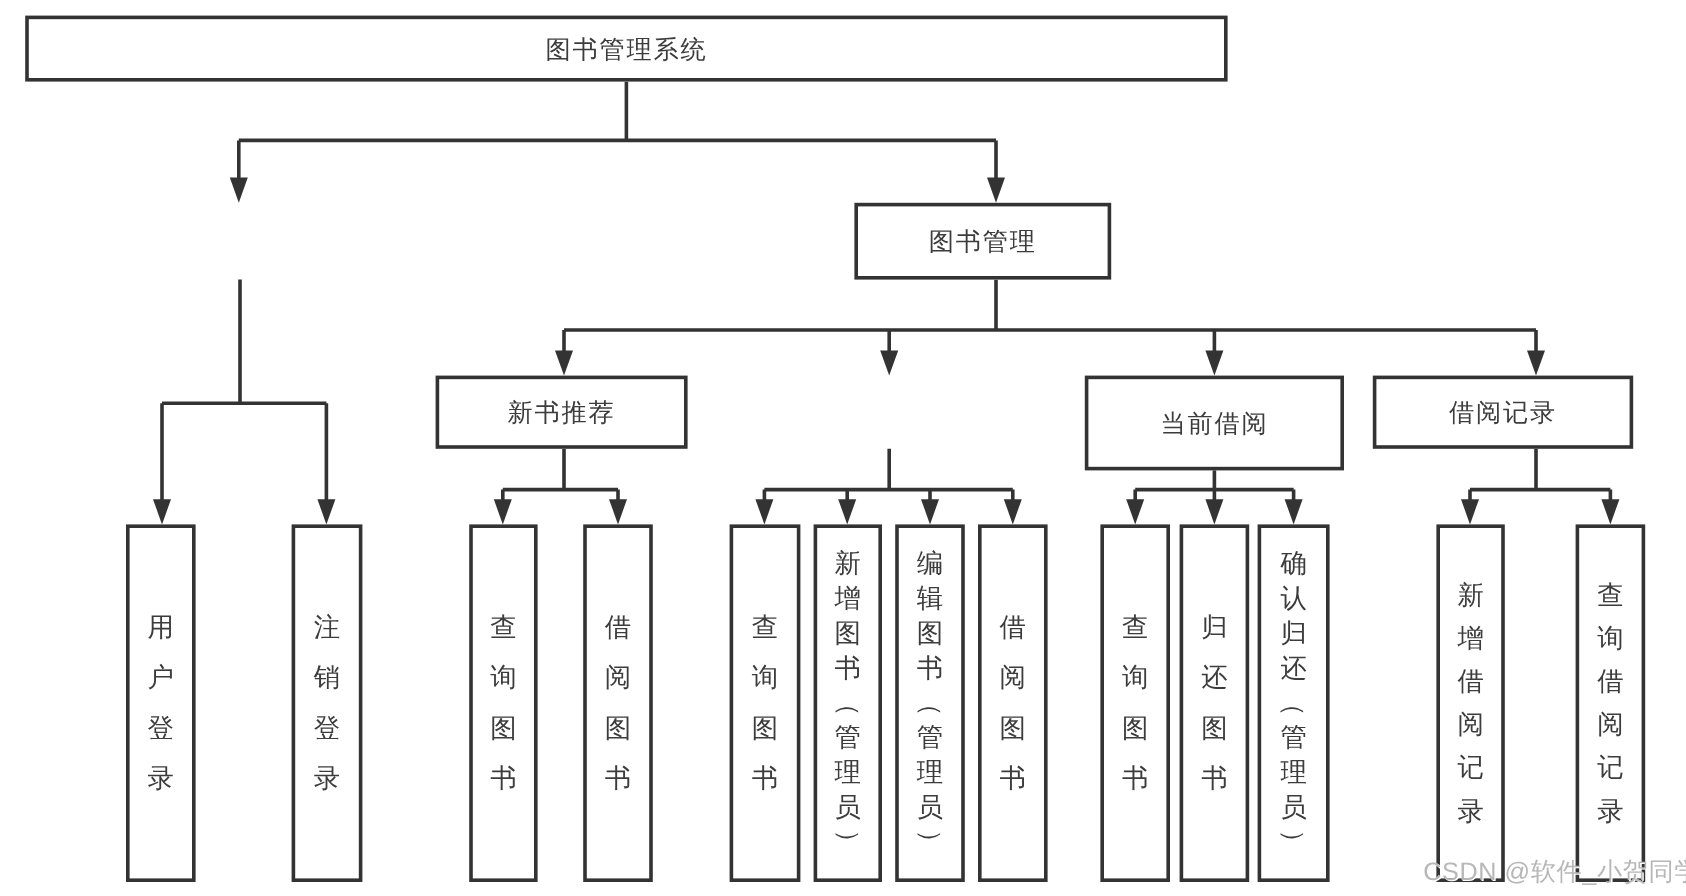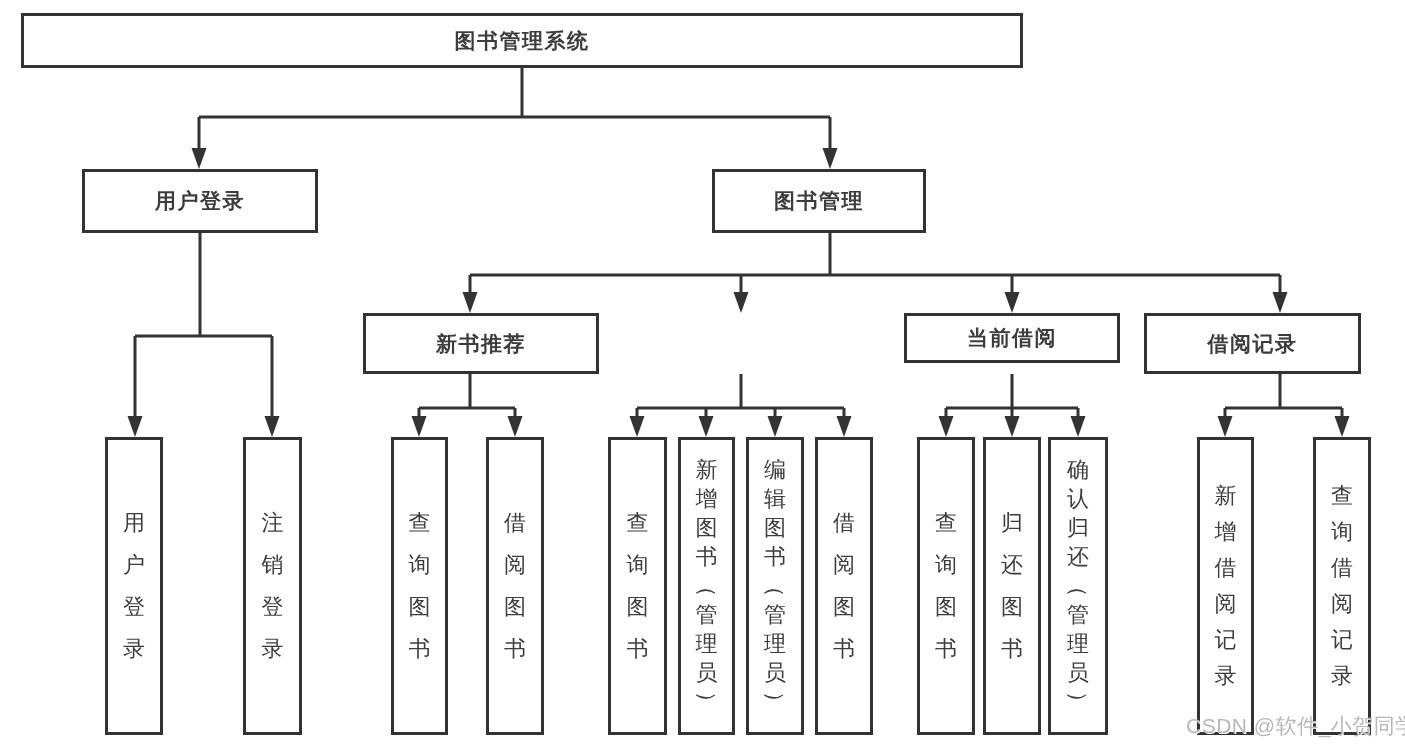--- a/index.html
+++ b/index.html
@@ -22,21 +22,20 @@
   .box{
     position:absolute;
     box-sizing:border-box;
     background:#fff;
     border:3px solid var(--line);
     display:flex;align-items:center;justify-content:center;
     font-size:21px;color:var(--text);
     letter-spacing:1.5px;
     z-index:1;
     white-space:nowrap;
-    font-weight:bold;
   }
   .vbox{
     position:absolute;
     box-sizing:border-box;
     background:#fff;
     border:3px solid var(--line);
     display:flex;flex-direction:column;
     align-items:center;justify-content:center;
     z-index:1;
   }
@@ -97,25 +96,24 @@
     <use href="#arrtip" x="1012" y="437"></use>
     <use href="#arrtip" x="1078" y="437"></use>
 
     <path class="wire" d="M1280 374 V408 M1225 408 H1342 M1225 408 V419 M1342 408 V419"></path>
     <use href="#arrtip" x="1225" y="437"></use>
     <use href="#arrtip" x="1342" y="437"></use>
   </svg>
 
   <div class="box" style="left:21px;top:13px;width:1002px;height:55px">图书管理系统</div>
 
-  <div class="box" style="left:82px;top:169px;width:236px;height:64px">用户登录</div>
   <div class="box" style="left:712px;top:169px;width:214px;height:64px">图书管理</div>
 
-  <div class="box" style="left:363px;top:313px;width:236px;height:61px">新书推荐</div>
-  <div class="box" style="left:904px;top:313px;width:216px;height:50px">当前借阅</div>
+  <div class="box" style="left:363px;top:313px;width:210px;height:61px">新书推荐</div>
+  <div class="box" style="left:904px;top:313px;width:216px;height:79px">当前借阅</div>
   <div class="box" style="left:1144px;top:313px;width:217px;height:61px">借阅记录</div>
 
   <div class="vbox vshort" style="left:105px;top:437px;width:58px;height:298px">
       <span>用</span>
       <span>户</span>
       <span>登</span>
       <span>录</span>
     </div>
   <div class="vbox vshort" style="left:243px;top:437px;width:59px;height:298px">
       <span>注</span>

